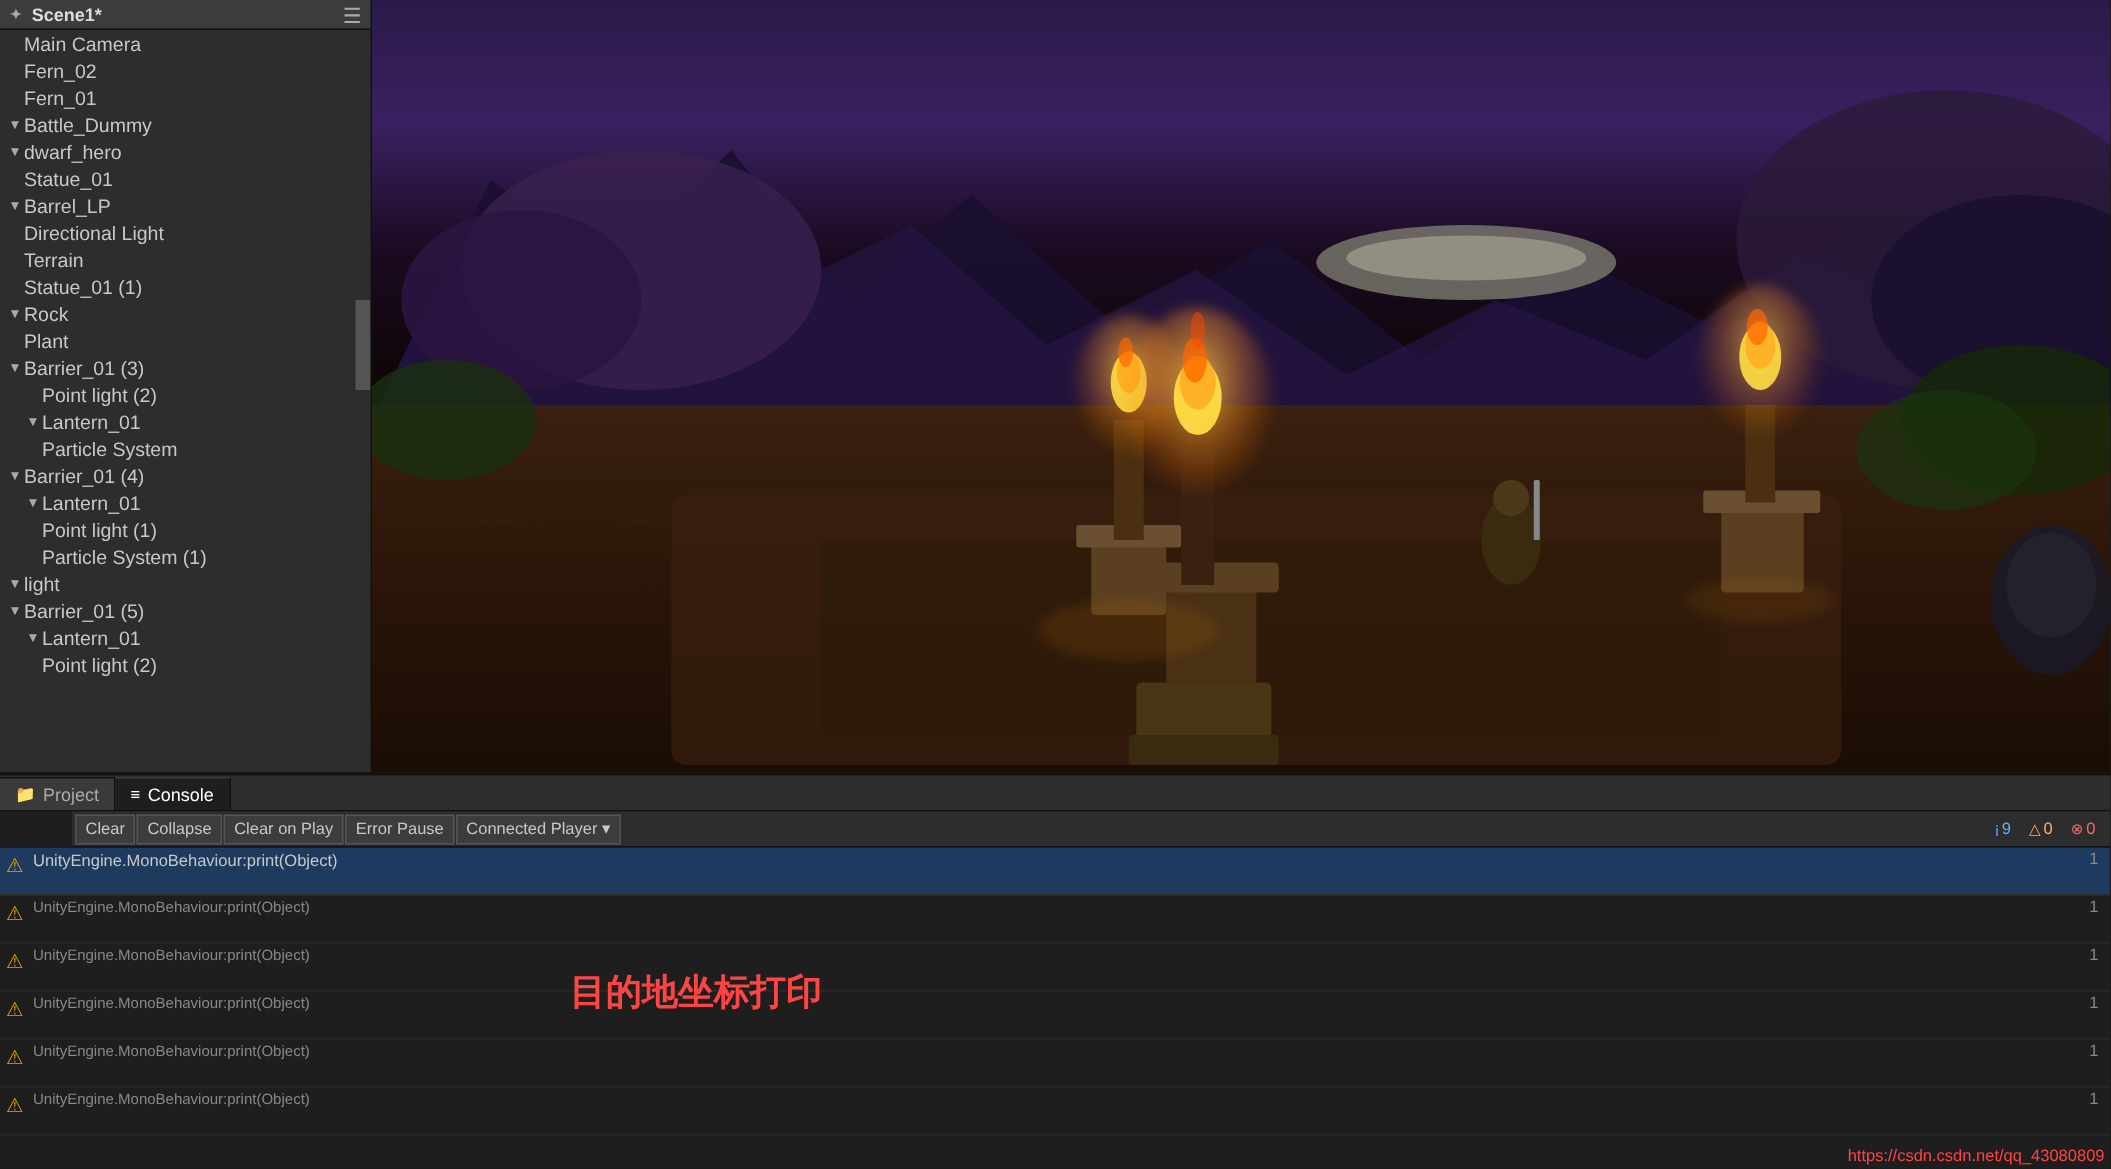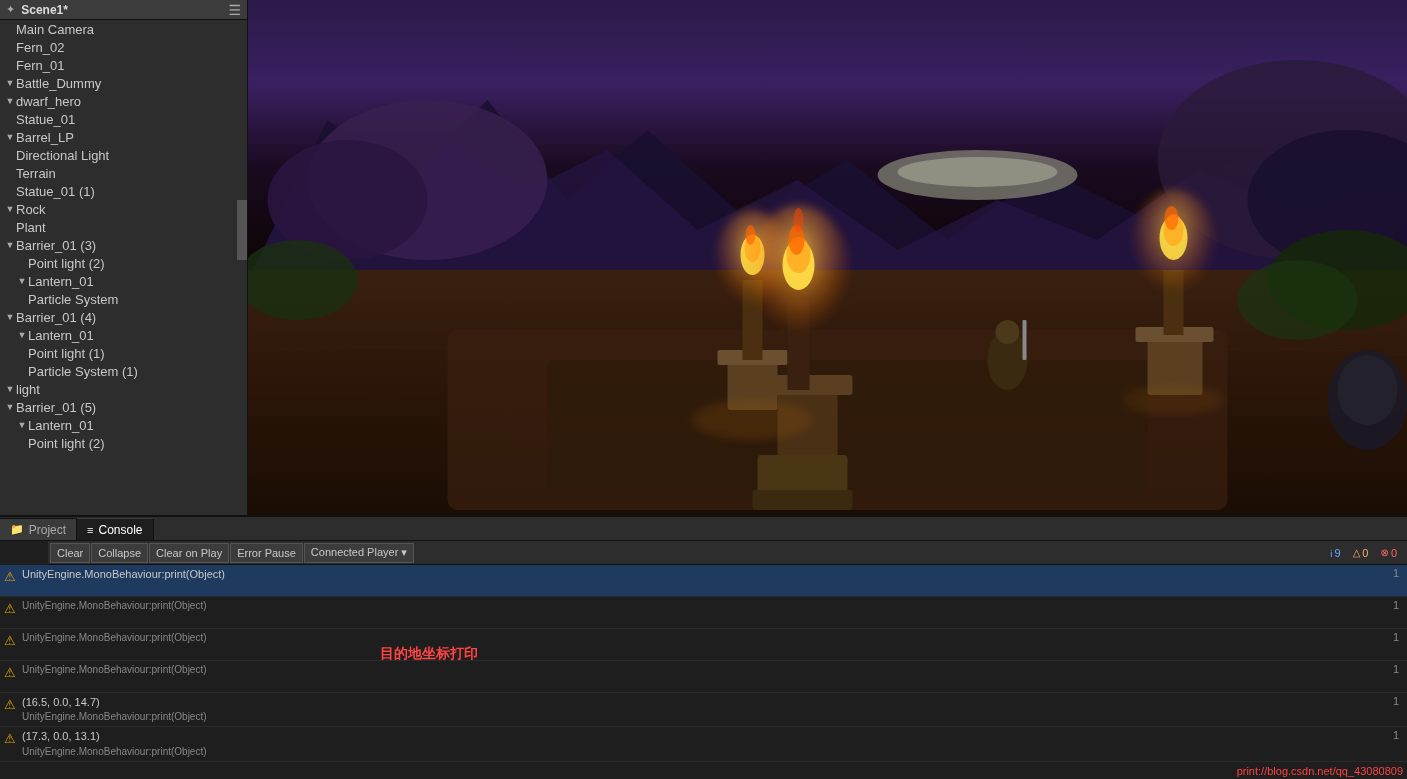--- a/index.html
+++ b/index.html
@@ -242,21 +242,21 @@
       flex-shrink: 0;
       padding-right: 4px;
     }
 
     .warning-icon { color: #e8a000; }
 
     
     .chinese-label {
       position: absolute;
       color: #ff4444;
-      font-size: 14px;
+      font-size: 24px;
       font-weight: bold;
     }
 
     
     .watermark {
       position: absolute;
       bottom: 2px;
       right: 4px;
       font-size: 11px;
       color: #ff4444;
@@ -557,32 +557,30 @@
         <div class="log-entry">
           <span class="log-icon warning-icon">⚠</span>
           <div class="log-text">
             <div class="line2">UnityEngine.MonoBehaviour:print(Object)</div>
           </div>
           <span class="log-count">1</span>
         </div>
         <div class="log-entry">
           <span class="log-icon warning-icon">⚠</span>
           <div class="log-text">
-            <div class="line1">(16.5, 0.0, 14.7)</div>
             <div class="line2">UnityEngine.MonoBehaviour:print(Object)</div>
           </div>
           <span class="log-count">1</span>
         </div>
         <div class="log-entry">
           <span class="log-icon warning-icon">⚠</span>
           <div class="log-text">
-            <div class="line1">(17.3, 0.0, 13.1)</div>
             <div class="line2">UnityEngine.MonoBehaviour:print(Object)</div>
           </div>
           <span class="log-count">1</span>
         </div>
       </div>
 
     <div class="chinese-label" style="left: 380px; top: 80px;">目的地坐标打印</div>
 
-    <div class="watermark">print://blog.csdn.net/qq_43080809</div>
+    <div class="watermark">https://csdn.csdn.net/qq_43080809</div>
   </div>
 </div>
 
 </body></html>

